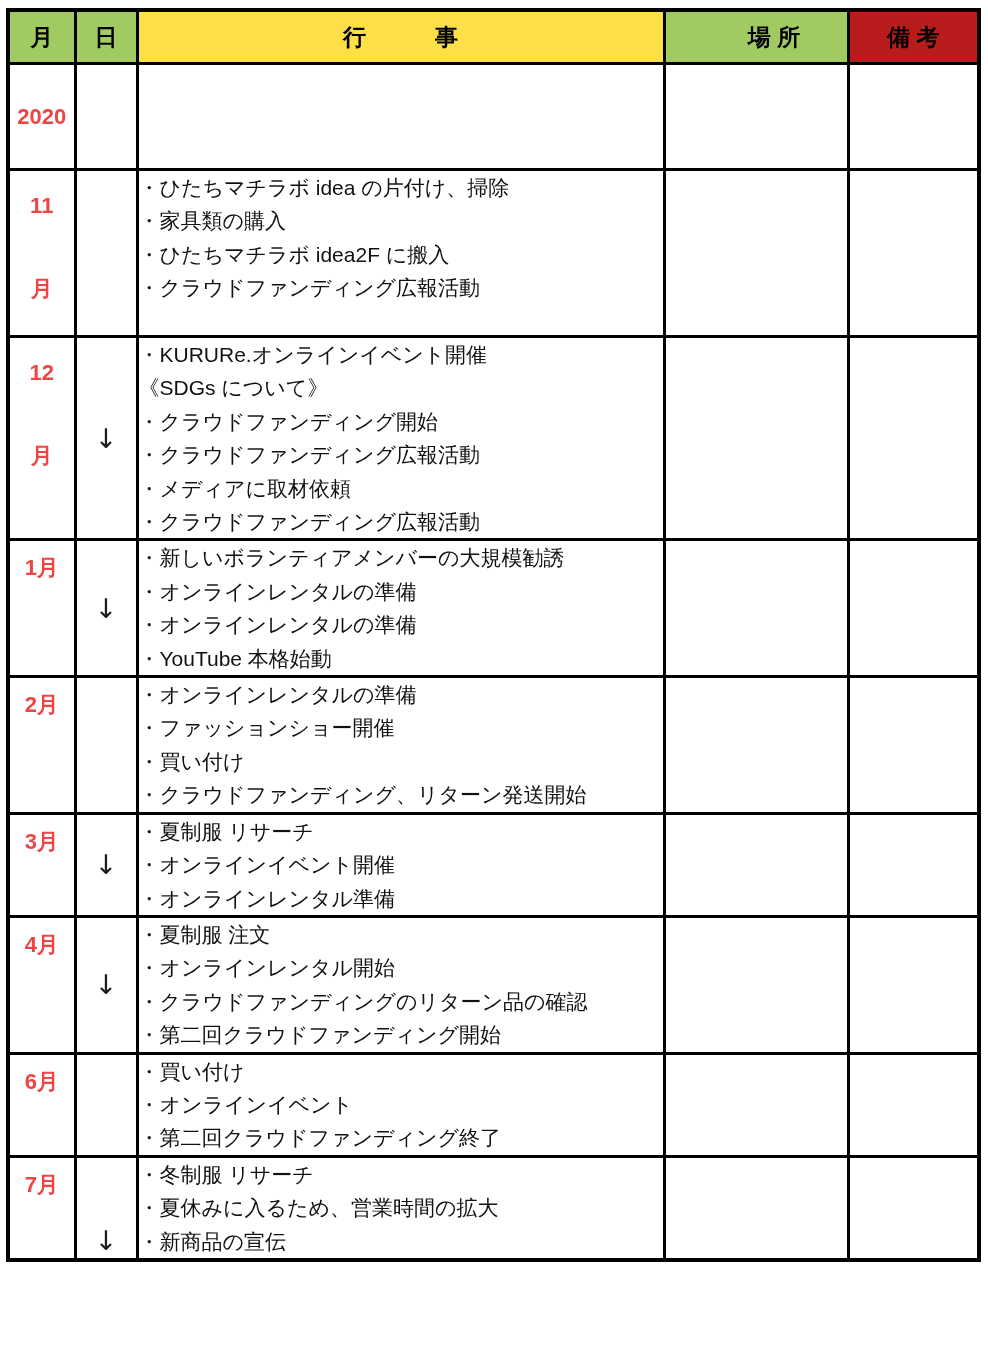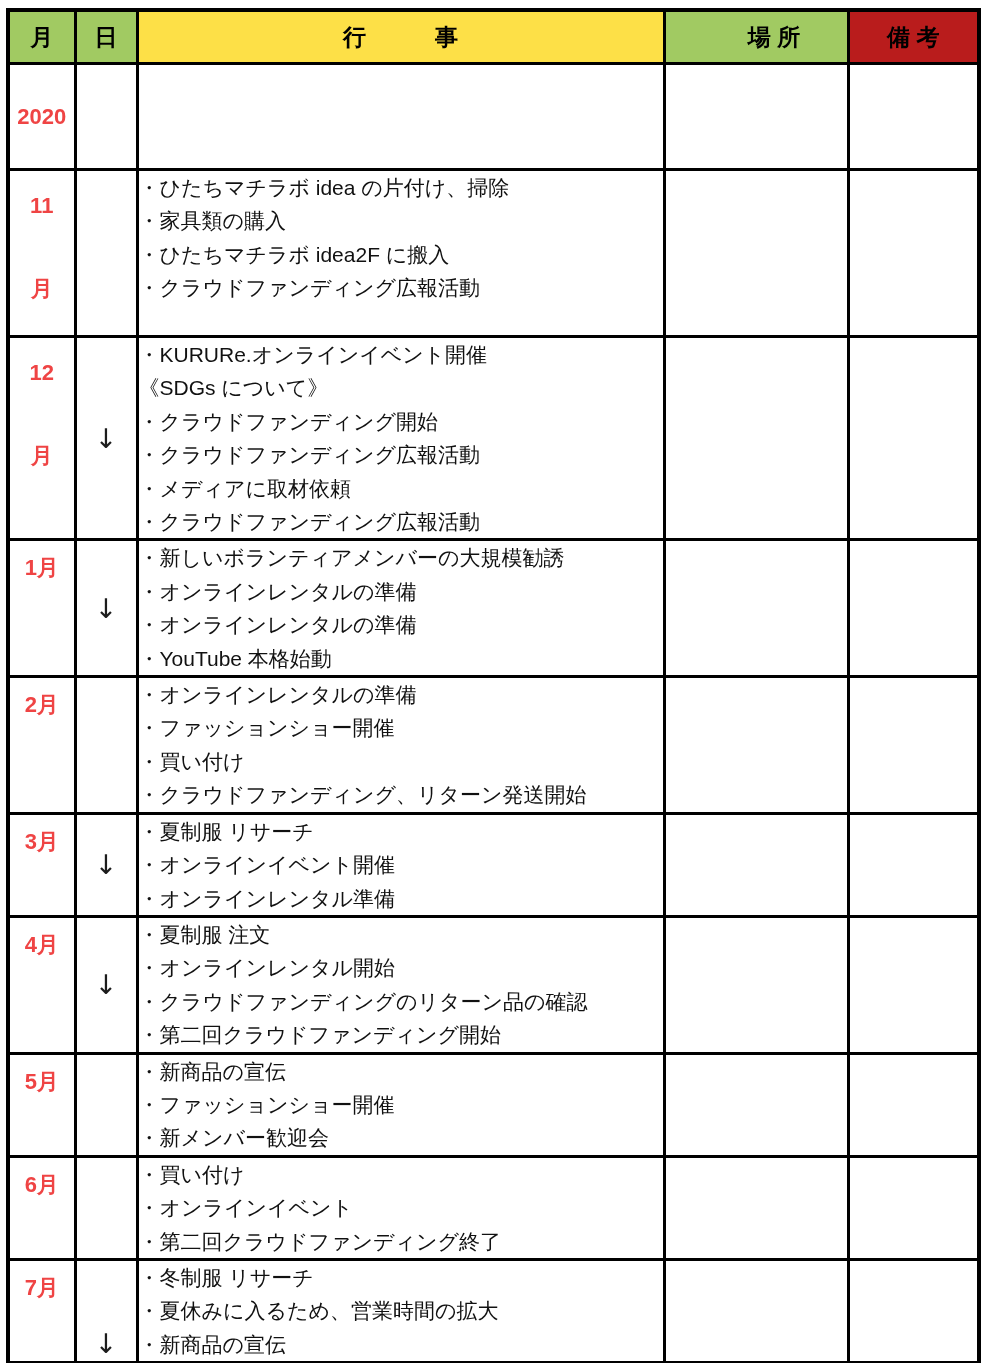--- a/index.html
+++ b/index.html
@@ -185,33 +185,20 @@
     <td class="day-cell"><span>↓</span></td>
     <td class="events-cell">
             <div class="event-line">・夏制服 注文</div>
             <div class="event-line">・オンラインレンタル開始</div>
             <div class="event-line">・クラウドファンディングのリターン品の確認</div>
             <div class="event-line">・第二回クラウドファンディング開始</div>
           </td>
     <td class="place-cell"></td>
     <td class="notes-cell"></td>
   </tr>
-        <tr style="height: 100px;">
-    <td class="month-cell m-top">
-            <div class="month-line">5月</div>
-          </td>
-    <td class="day-cell"></td>
-    <td class="events-cell">
-            <div class="event-line">・新商品の宣伝</div>
-            <div class="event-line">・ファッションショー開催</div>
-            <div class="event-line">・新メンバー歓迎会</div>
-          </td>
-    <td class="place-cell"></td>
-    <td class="notes-cell"></td>
-  </tr>
         <tr style="height: 102px;">
     <td class="month-cell m-top">
             <div class="month-line">6月</div>
           </td>
     <td class="day-cell"></td>
     <td class="events-cell">
             <div class="event-line">・買い付け</div>
             <div class="event-line">・オンラインイベント</div>
             <div class="event-line">・第二回クラウドファンディング終了</div>
           </td>

